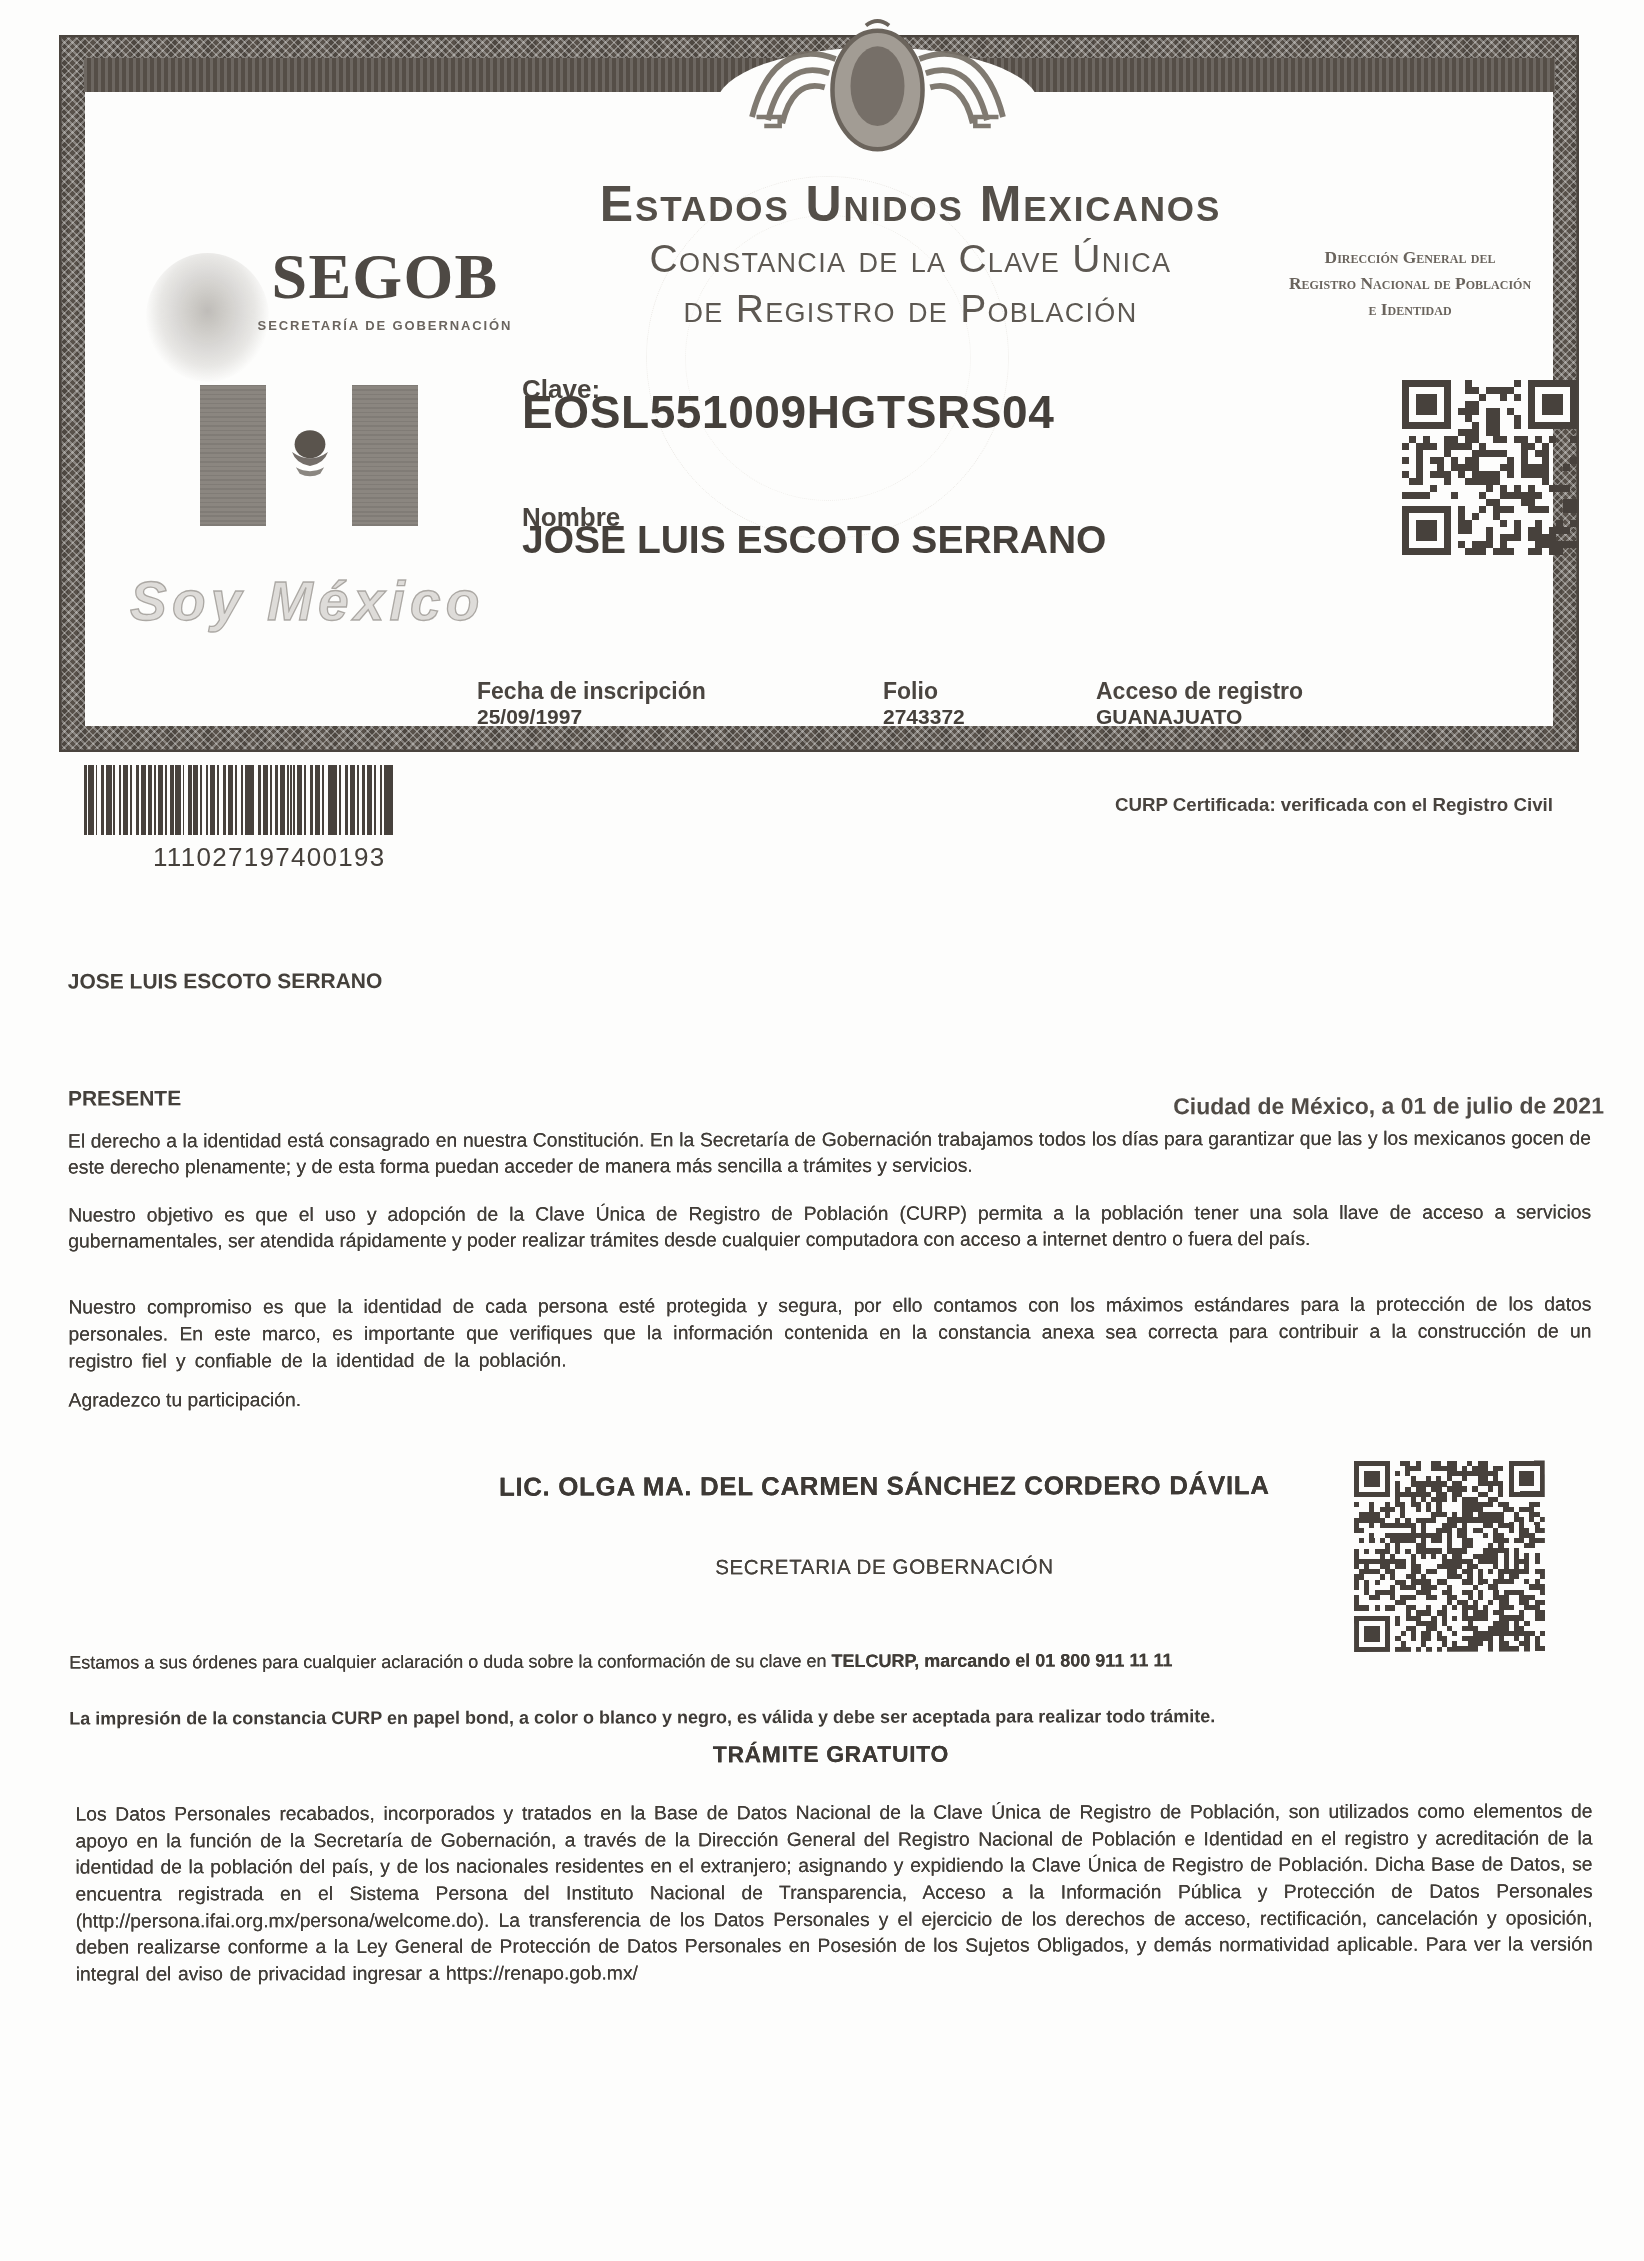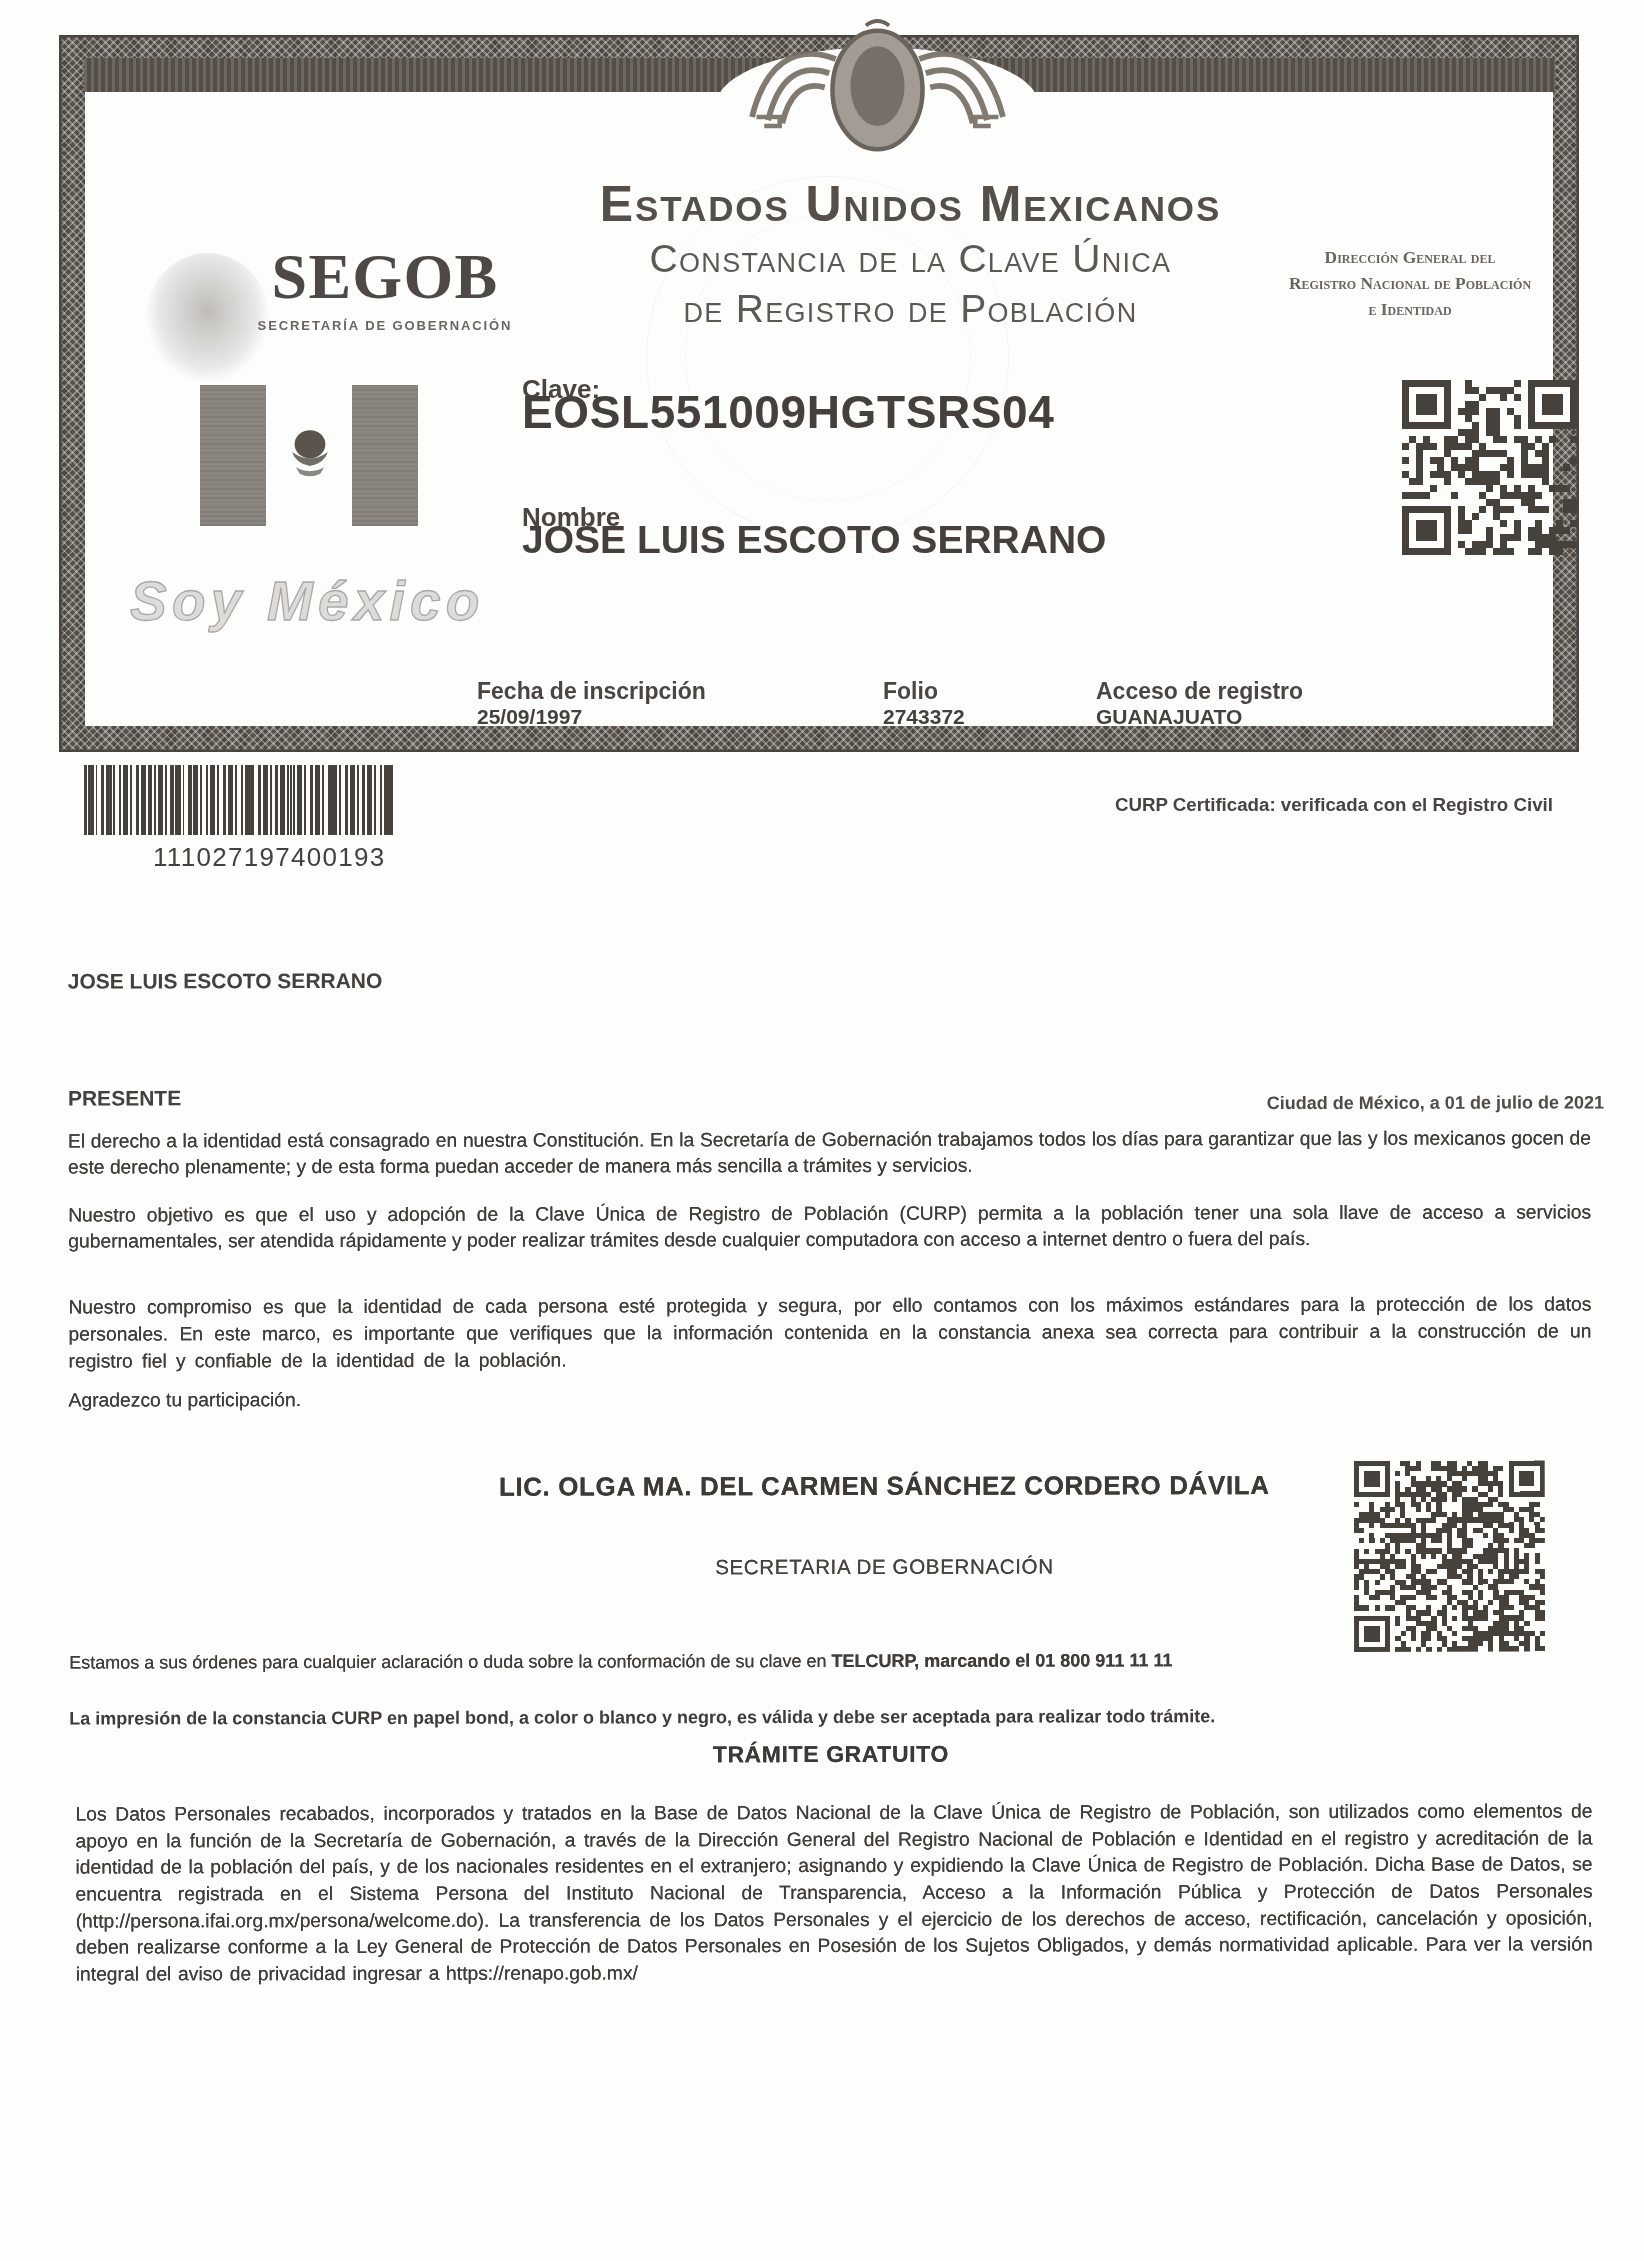--- a/index.html
+++ b/index.html
@@ -66,21 +66,21 @@
   .barcode{position:absolute; left:84px; top:765px; width:311px; height:70px;
     background:
       repeating-linear-gradient(90deg, #47413c 0 2.6px, transparent 2.6px 4.5px, #47413c 4.5px 9.7px, transparent 9.7px 11.6px, #47413c 11.6px 13.5px, transparent 13.5px 17.4px),
       repeating-linear-gradient(90deg, transparent 0 6.4px, #47413c 6.4px 8.4px, transparent 8.4px 20px);}
   .barcode-num{position:absolute; left:153px; top:842px; font-size:26px; letter-spacing:1.3px; color:#45403b;}
   .cert-note{position:absolute; left:1115px; top:794px; font-size:18.7px; font-weight:700; color:#48433e;}
   
   .letter{position:absolute; left:0; top:0; width:100%; height:100%; transform:rotate(-0.12deg);}
   .recipient{position:absolute; left:68px; top:968px; font-size:21px; font-weight:700; color:#44403b;}
   .presente{position:absolute; left:68px; top:1085px; font-size:21px; font-weight:700; color:#44403b;}
-  .date-line{position:absolute; right:40px; top:1094px; font-size:18px; font-weight:700; color:#504b46;}
+  .date-line{position:absolute; right:40px; top:1094px; font-size:23px; font-weight:700; color:#504b46;}
   .para{position:absolute; left:68px; width:1523px; font-size:19.3px; line-height:1.35; text-align:justify;
     color:#413d38; text-shadow:0 0 0.3px currentColor;}
   .p1{top:1127px;} .p2{top:1201px;}
   .p3{top:1292px; word-spacing:3.9px; line-height:1.4;}
   .thanks{position:absolute; left:68px; top:1388px; font-size:19.3px; color:#413d38; text-shadow:0 0 0.3px currentColor;}
   .signer-name{position:absolute; left:168px; top:1471px; width:1431px; text-align:center;
     font-size:26px; font-weight:700; letter-spacing:0.6px; color:#3d3935; text-shadow:0 0 0.6px currentColor;}
   .signer-title{position:absolute; left:168px; top:1555px; width:1431px; text-align:center;
     font-size:20.6px; font-weight:400; letter-spacing:0.6px; color:#46423d; text-shadow:0 0 0.4px currentColor;}
   .qr2{position:absolute; left:1353px; top:1462px; width:191px; height:191px;}

